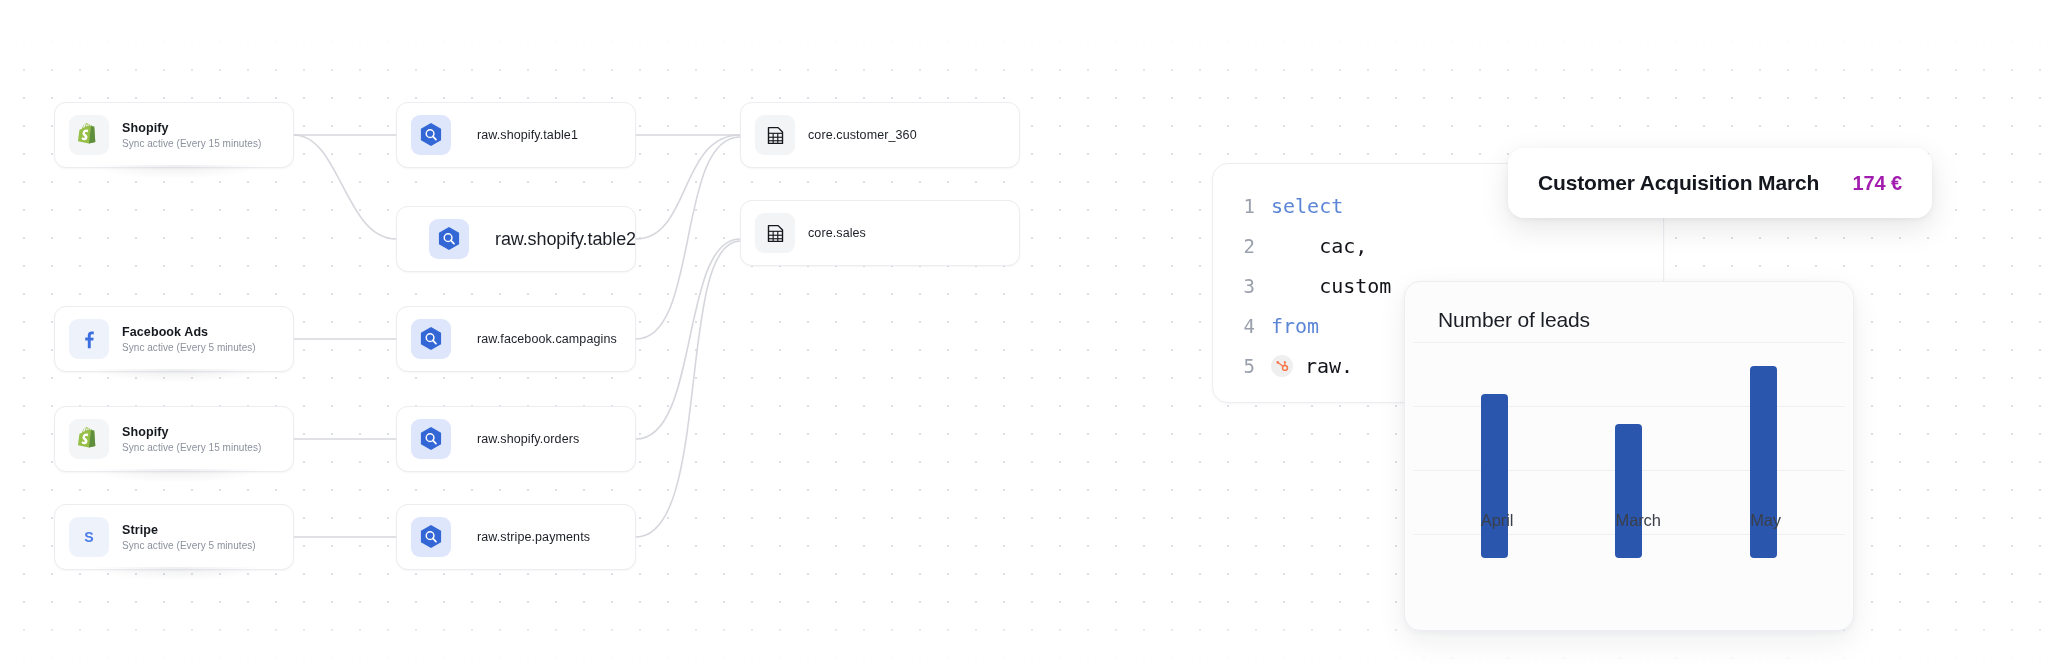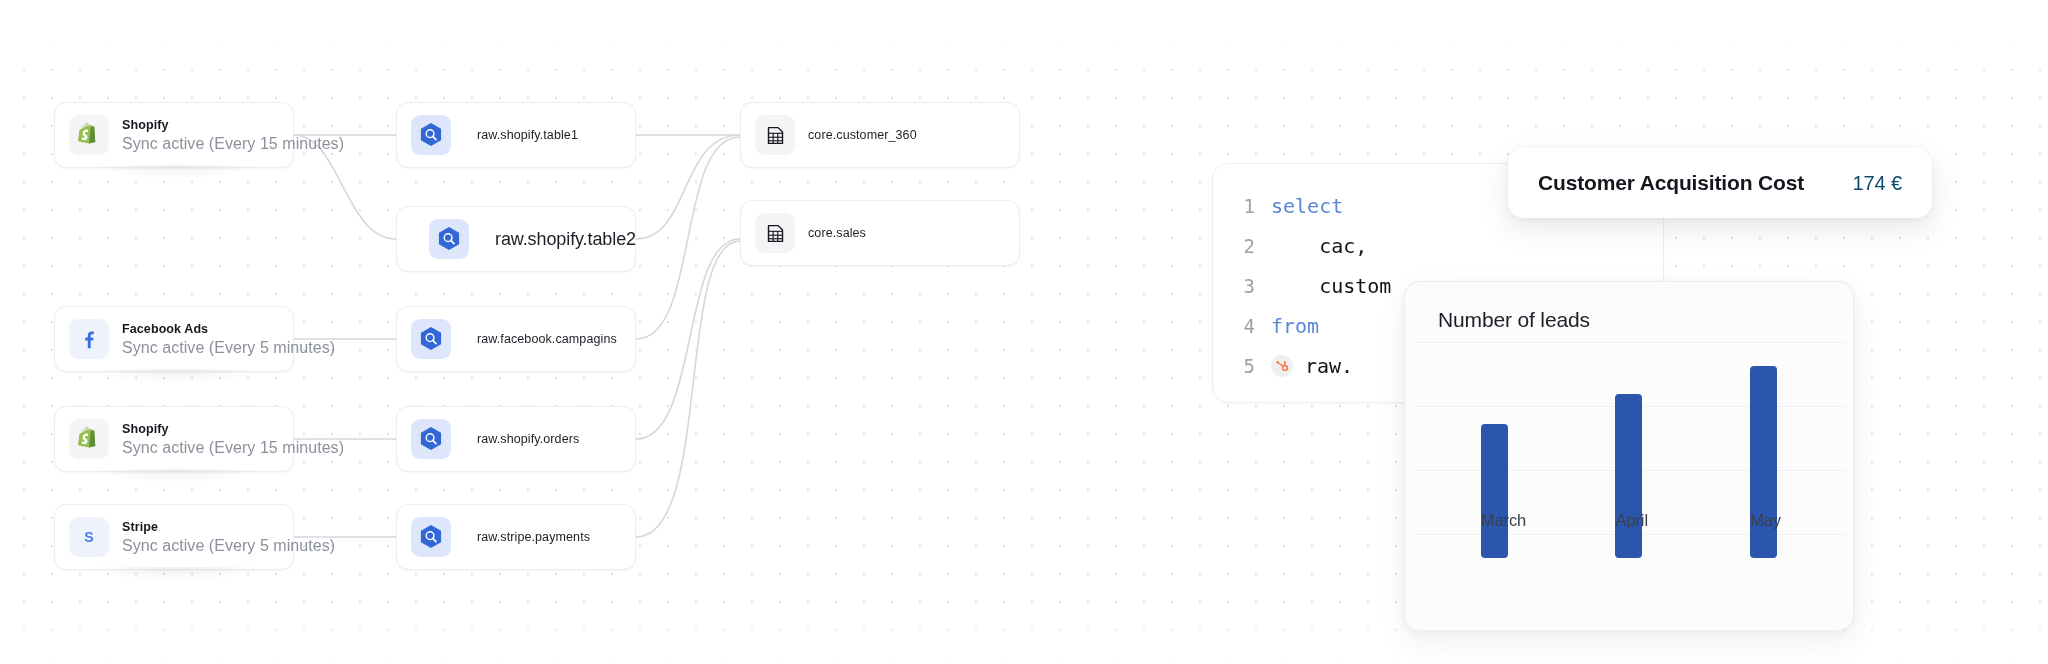--- a/index.html
+++ b/index.html
@@ -61,21 +61,21 @@
     display: flex; align-items: center; justify-content: center;
     flex: 0 0 auto;
   }
   .src-icon.tint-blue { background: #eef2fb; }
   .src-text { display: flex; flex-direction: column; gap: 3px; min-width: 0; }
   .src-title {
     font-size: 12.5px; font-weight: 700; color: #15181f; letter-spacing: .1px;
     white-space: nowrap;
   }
   .src-sub {
-    font-size: 16px; color: #8b909c; white-space: nowrap; letter-spacing: .05px;
+    font-size: 10px; color: #8b909c; white-space: nowrap; letter-spacing: .05px;
   }
   
   .node.source::after {
     content: ""; position: absolute;
     left: 34px; bottom: -12px; width: 176px; height: 14px;
     background: radial-gradient(ellipse at 50% 0%, rgba(16,24,40,.07), rgba(16,24,40,0) 70%);
     pointer-events: none;
   }
 
   
@@ -146,21 +146,21 @@
     left: 1508px; top: 132px;
     width: 424px; height: 70px;
     background: #ffffff;
     border-radius: 16px;
     z-index: 6;
     display: flex; align-items: center; justify-content: space-between;
     padding: 0 30px;
     box-shadow: 0 10px 30px rgba(16,24,40,.10), 0 2px 6px rgba(16,24,40,.05);
   }
   #kpi-card .kpi-label { font-size: 21px; font-weight: 700; color: #14171e; letter-spacing: -.15px; }
-  #kpi-card .kpi-value { font-size: 20px; color: #0c4a6e; letter-spacing: -.1px; }
+  #kpi-card .kpi-value { font-size: 20px; color: #a21caf; letter-spacing: -.1px; font-weight: bold; }
 
   
   #chart-card {
     position: absolute;
     left: 1404px; top: 265px;
     width: 450px; height: 350px;
     background: #fcfcfd;
     border: 1px solid #eceef2;
     border-radius: 16px;
     z-index: 5;
@@ -380,39 +380,39 @@
           <svg width="13" height="13" viewBox="0 0 24 24" aria-hidden="true">
             <path d="M17.5 8.6V5.9a2.1 2.1 0 1 0-2.3 0v2.7a6 6 0 0 0-2.9 1.3L5.6 4.7a2.4 2.4 0 1 0-1.3 1.8l7 5.4a6 6 0 0 0-.7 2.8 6 6 0 1 0 6.9-6.1zm-1 9.2a3.2 3.2 0 1 1 0-6.4 3.2 3.2 0 0 1 0 6.4z" fill="#f8764a"></path>
           </svg>
         </span>
         <span>raw.</span>
       </span>
     </div>
   </div>
 
   <div id="kpi-card">
-    <span class="kpi-label">Customer Acquisition Cost</span>
+    <span class="kpi-label">Customer Acquisition March</span>
     <span class="kpi-value">174 €</span>
   </div>
 
   <div id="chart-card">
     <div id="chart-title">Number of leads</div>
     <div id="plot">
       <div class="gridline" style="top:0px;"></div>
       <div class="gridline" style="top:64px;"></div>
       <div class="gridline" style="top:128px;"></div>
       <div class="gridline" style="top:192px;"></div>
       <div id="bars">
         <div class="bar-wrap">
+          <div class="bar" style="height: 164.16px; background: rgb(42, 86, 174);"></div>
+          <div class="bar-label">April</div>
+        </div>
+        <div class="bar-wrap">
           <div class="bar" style="height: 133.92px; background: rgb(42, 86, 174);"></div>
           <div class="bar-label">March</div>
-        </div>
-        <div class="bar-wrap">
-          <div class="bar" style="height: 164.16px; background: rgb(42, 86, 174);"></div>
-          <div class="bar-label">April</div>
         </div>
         <div class="bar-wrap">
           <div class="bar" style="height: 192.24px; background: rgb(42, 86, 174);"></div>
           <div class="bar-label">May</div>
         </div>
       </div>
     </div>
   </div>
 
   <div id="fade-top"></div>

